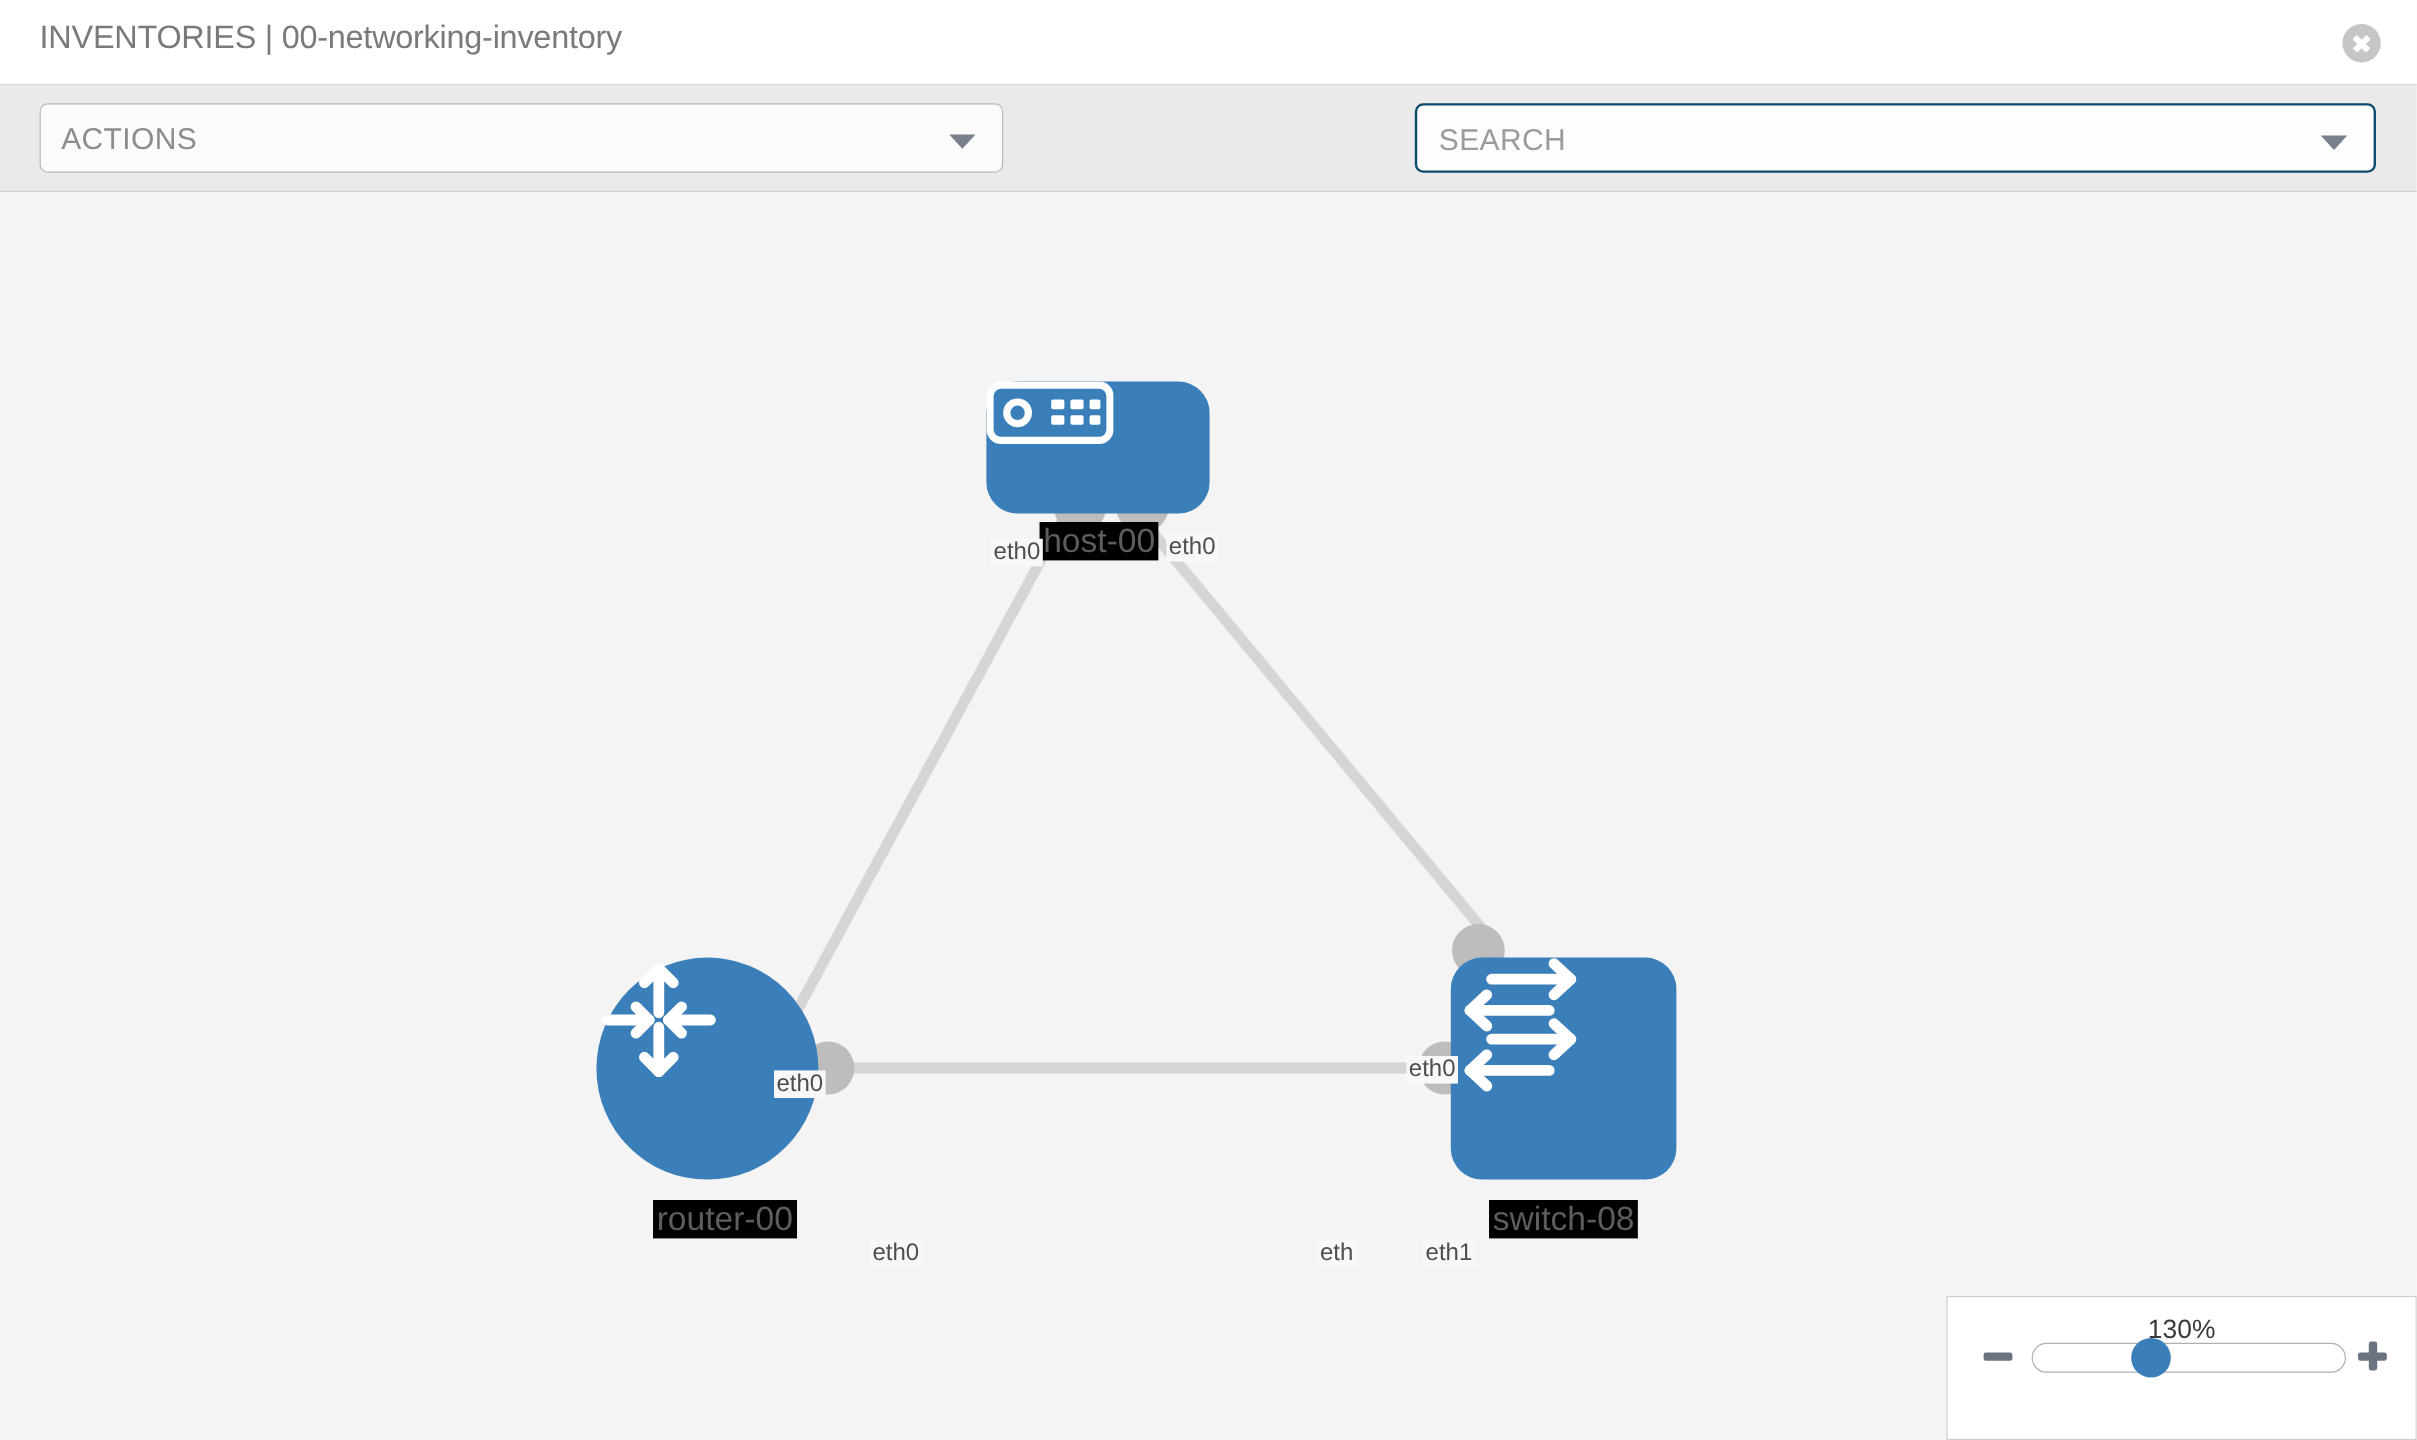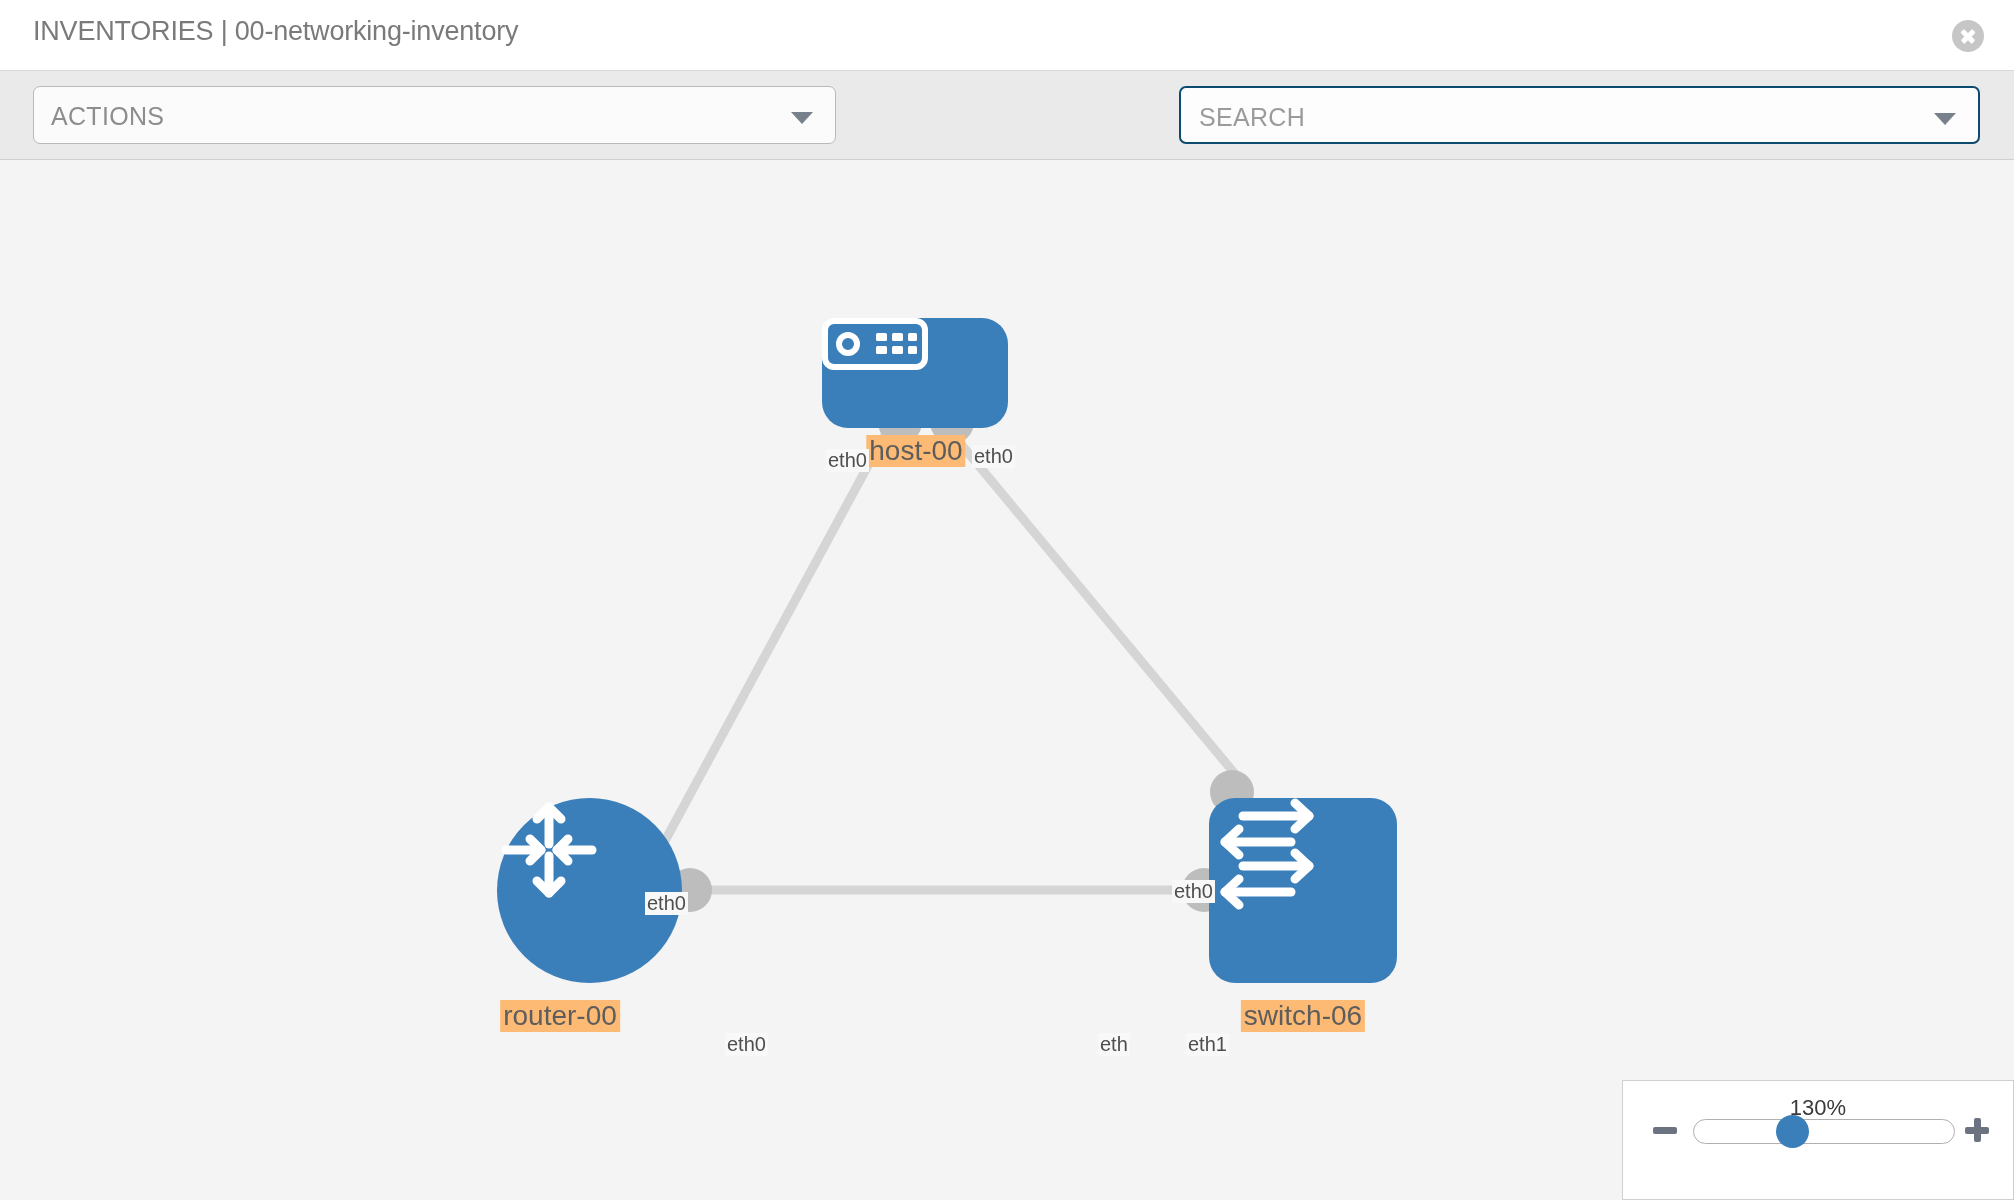--- a/index.html
+++ b/index.html
@@ -81,21 +81,21 @@
   .node { position: absolute; }
   .node-shape {
     position: absolute; left: 0; top: 0;
     background: #3a7fba; display: flex; align-items: center; justify-content: center;
   }
   .node-shape.rounded { border-radius: 26px; }
   .node-shape.circle  { border-radius: 50%; }
   .node-label {
     position: absolute; white-space: nowrap;
     font-size: 28px; color: #5d5d5d;
-    background: #fdba74; padding: 0 3px;
+    background: #000000; padding: 0 3px;
     transform: translateX(-50%);
   }
 
   
   .nub {
     position: absolute; background: #bdbdbd; border-radius: 50%;
   }
 
   
   .iface {
@@ -226,21 +226,21 @@
 
             <line x1="9" y1="52" x2="44" y2="52"></line>
             <polyline points="33,41 44,52 33,63"></polyline>
 
             <line x1="95" y1="52" x2="60" y2="52"></line>
             <polyline points="71,41 60,52 71,63"></polyline>
           </g>
         </svg>
       </div>
     </div>
-    <div class="node-label" style="left:560px; top:840px;">router-00</div>
+    <div class="node-label" style="left:604px; top:840px;">router-00</div>
 
     <div class="iface" style="left:645px; top:732px;">eth0</div>
     <div class="iface" style="left:725px; top:873px;">eth0</div>
 
     <div class="nub" style="left:1210px; top:610px; width:44px; height:44px;"></div>
     <div class="nub" style="left:1182px; top:708px; width:44px; height:44px;"></div>
 
     <div class="node" style="left:1209px; top:638px; width:188px; height:185px;">
       <div class="node-shape rounded" style="width:188px; height:185px;">
         <svg width="116" height="112" viewBox="0 0 116 112">
@@ -254,21 +254,21 @@
 
             <line x1="34" y1="68" x2="100" y2="68"></line>
             <polyline points="86,55 100,68 86,81"></polyline>
 
             <line x1="82" y1="94" x2="16" y2="94"></line>
             <polyline points="30,81 16,94 30,107"></polyline>
           </g>
         </svg>
       </div>
     </div>
-    <div class="node-label" style="left:1303px; top:840px;">switch-06</div>
+    <div class="node-label" style="left:1303px; top:840px;">switch-08</div>
 
     <div class="iface" style="left:1172px; top:720px;">eth0</div>
     <div class="iface" style="left:1098px; top:873px;">eth</div>
     <div class="iface" style="left:1186px; top:873px;">eth1</div>
 
   </div>
 
   <div class="zoom-panel">
     <div class="zoom-value">130%</div>
     <div class="zoom-minus"></div>

